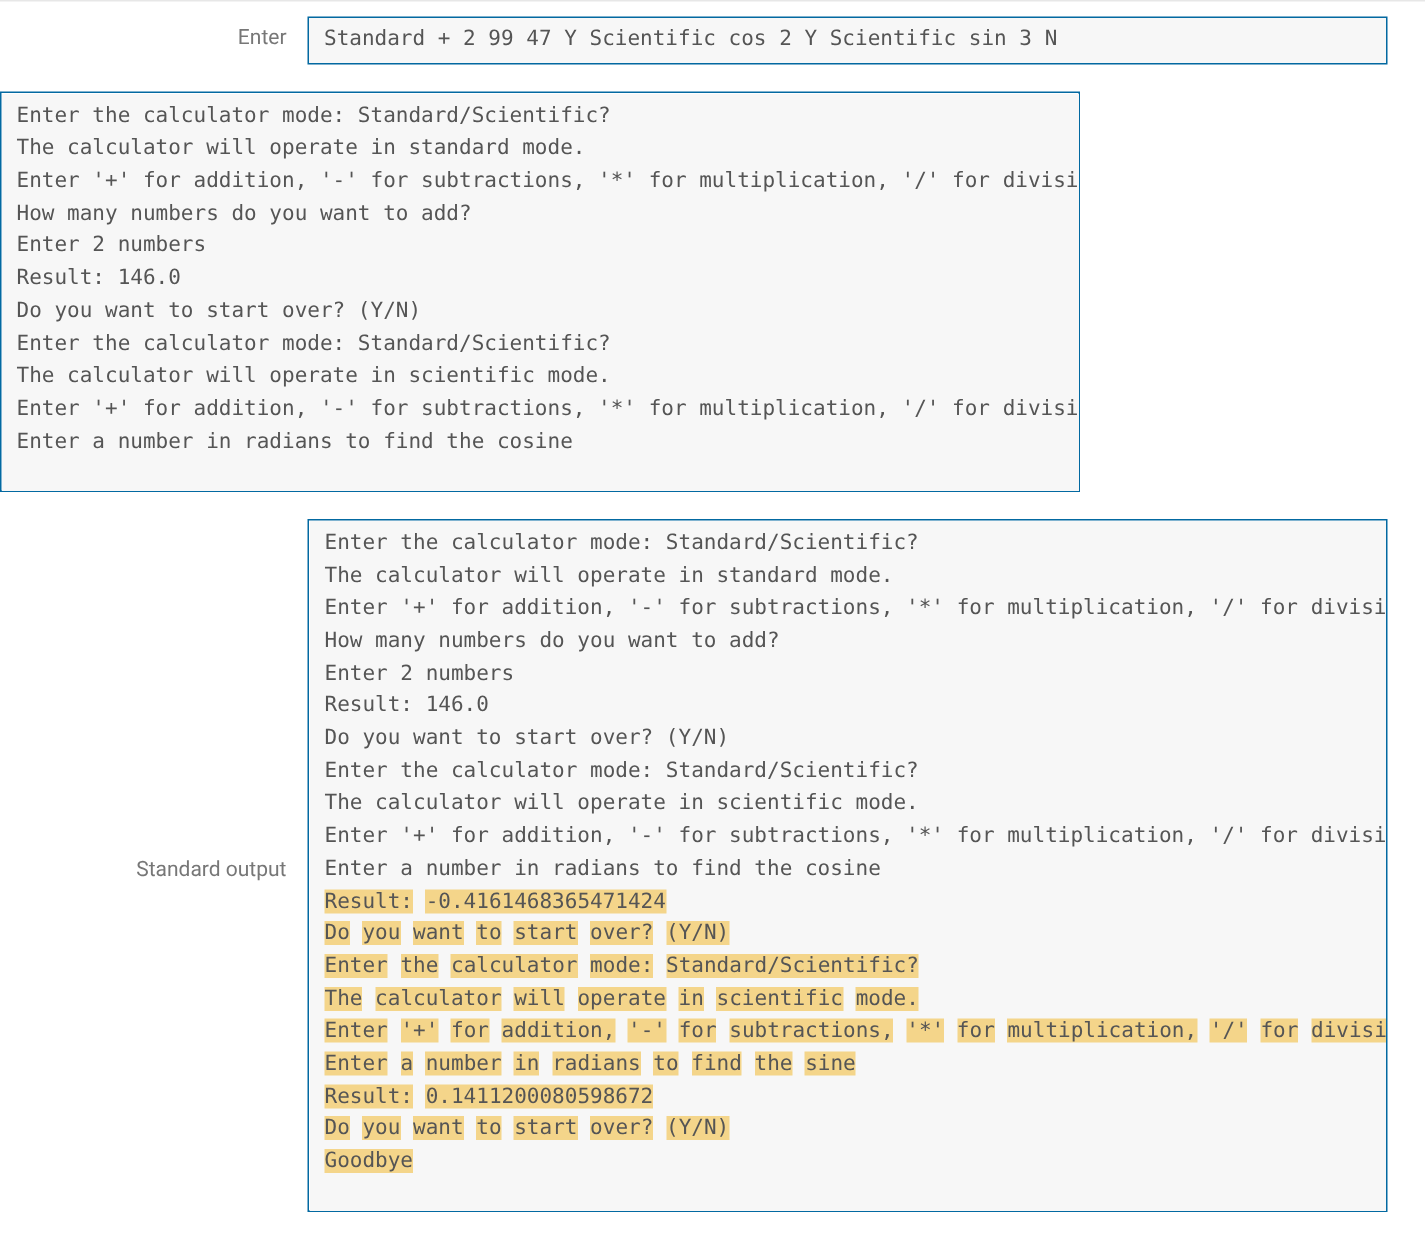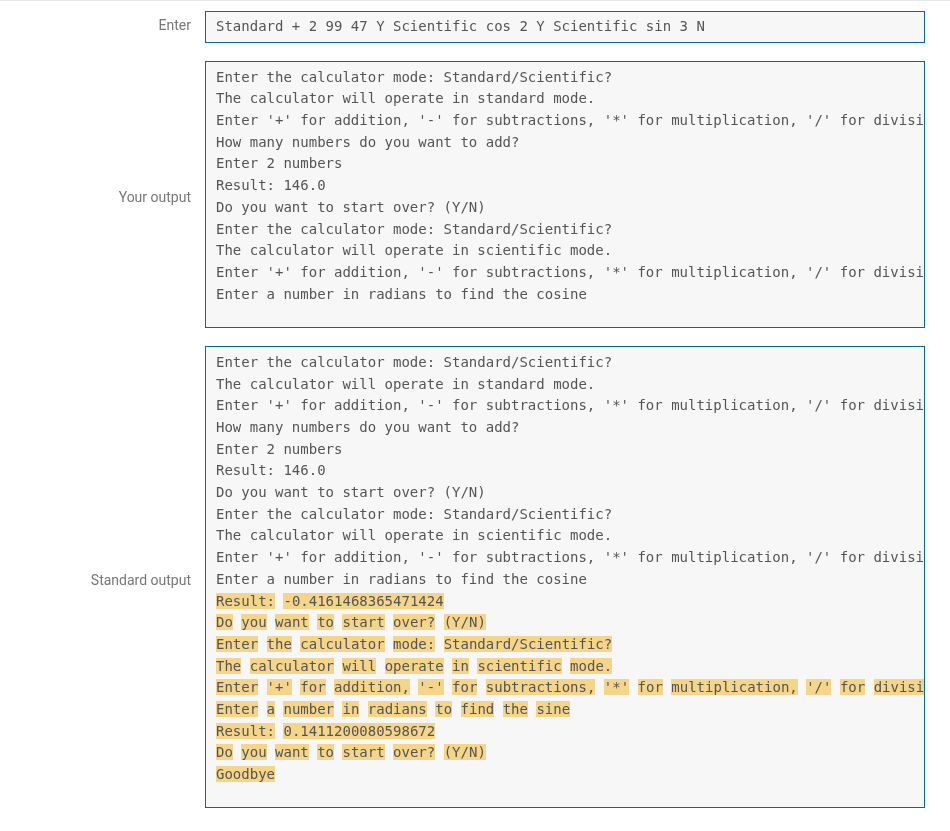--- a/index.html
+++ b/index.html
@@ -89,21 +89,20 @@
 <div class="top-divider"></div>
 
 <div class="section">
   <div class="label-col">Enter</div>
   <div class="content-col">
     <div class="code-box single">Standard + 2 99 47 Y Scientific cos 2 Y Scientific sin 3 N</div>
   </div>
 </div>
 
 <div class="section tall">
-  <div class="label-col">Your output</div>
   <div class="content-col">
     <div class="code-box" id="your-output-box"><span class="code-line">Enter the calculator mode: Standard/Scientific?</span><span class="code-line">The calculator will operate in standard mode.</span><span class="code-line">Enter '+' for addition, '-' for subtractions, '*' for multiplication, '/' for division</span><span class="code-line">How many numbers do you want to add?</span><span class="code-line">Enter 2 numbers</span><span class="code-line">Result: 146.0</span><span class="code-line">Do you want to start over? (Y/N)</span><span class="code-line">Enter the calculator mode: Standard/Scientific?</span><span class="code-line">The calculator will operate in scientific mode.</span><span class="code-line">Enter '+' for addition, '-' for subtractions, '*' for multiplication, '/' for division</span><span class="code-line">Enter a number in radians to find the cosine</span><span class="pad-wide"></span></div>
   </div>
 </div>
 
 <div class="section tall">
   <div class="label-col">Standard output</div>
   <div class="content-col">
     <div class="code-box" id="expected-output-box"><span class="code-line"><span>Enter the calculator mode: Standard/Scientific?</span></span><span class="code-line"><span>The calculator will operate in standard mode.</span></span><span class="code-line"><span>Enter '+' for addition, '-' for subtractions, '*' for multiplication, '/' for division</span></span><span class="code-line"><span>How many numbers do you want to add?</span></span><span class="code-line"><span>Enter 2 numbers</span></span><span class="code-line"><span>Result: 146.0</span></span><span class="code-line"><span>Do you want to start over? (Y/N)</span></span><span class="code-line"><span>Enter the calculator mode: Standard/Scientific?</span></span><span class="code-line"><span>The calculator will operate in scientific mode.</span></span><span class="code-line"><span>Enter '+' for addition, '-' for subtractions, '*' for multiplication, '/' for division</span></span><span class="code-line"><span>Enter a number in radians to find the cosine</span></span><span class="code-line"><span class="hl">Result:</span><span> </span><span class="hl">-0.4161468365471424</span></span><span class="code-line"><span class="hl">Do</span><span> </span><span class="hl">you</span><span> </span><span class="hl">want</span><span> </span><span class="hl">to</span><span> </span><span class="hl">start</span><span> </span><span class="hl">over?</span><span> </span><span class="hl">(Y/N)</span></span><span class="code-line"><span class="hl">Enter</span><span> </span><span class="hl">the</span><span> </span><span class="hl">calculator</span><span> </span><span class="hl">mode:</span><span> </span><span class="hl">Standard/Scientific?</span></span><span class="code-line"><span class="hl">The</span><span> </span><span class="hl">calculator</span><span> </span><span class="hl">will</span><span> </span><span class="hl">operate</span><span> </span><span class="hl">in</span><span> </span><span class="hl">scientific</span><span> </span><span class="hl">mode.</span></span><span class="code-line"><span class="hl">Enter</span><span> </span><span class="hl">'+'</span><span> </span><span class="hl">for</span><span> </span><span class="hl">addition,</span><span> </span><span class="hl">'-'</span><span> </span><span class="hl">for</span><span> </span><span class="hl">subtractions,</span><span> </span><span class="hl">'*'</span><span> </span><span class="hl">for</span><span> </span><span class="hl">multiplication,</span><span> </span><span class="hl">'/'</span><span> </span><span class="hl">for</span><span> </span><span class="hl">division</span></span><span class="code-line"><span class="hl">Enter</span><span> </span><span class="hl">a</span><span> </span><span class="hl">number</span><span> </span><span class="hl">in</span><span> </span><span class="hl">radians</span><span> </span><span class="hl">to</span><span> </span><span class="hl">find</span><span> </span><span class="hl">the</span><span> </span><span class="hl">sine</span></span><span class="code-line"><span class="hl">Result:</span><span> </span><span class="hl">0.1411200080598672</span></span><span class="code-line"><span class="hl">Do</span><span> </span><span class="hl">you</span><span> </span><span class="hl">want</span><span> </span><span class="hl">to</span><span> </span><span class="hl">start</span><span> </span><span class="hl">over?</span><span> </span><span class="hl">(Y/N)</span></span><span class="code-line"><span class="hl">Goodbye</span></span><span class="pad-wide"></span></div>
   </div>

